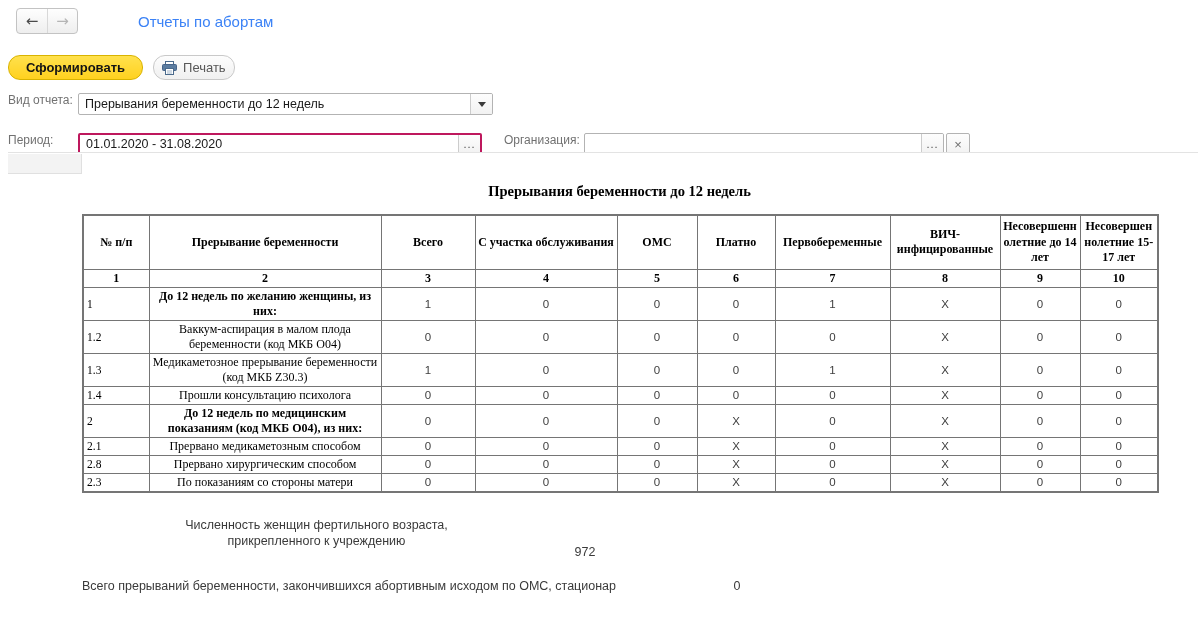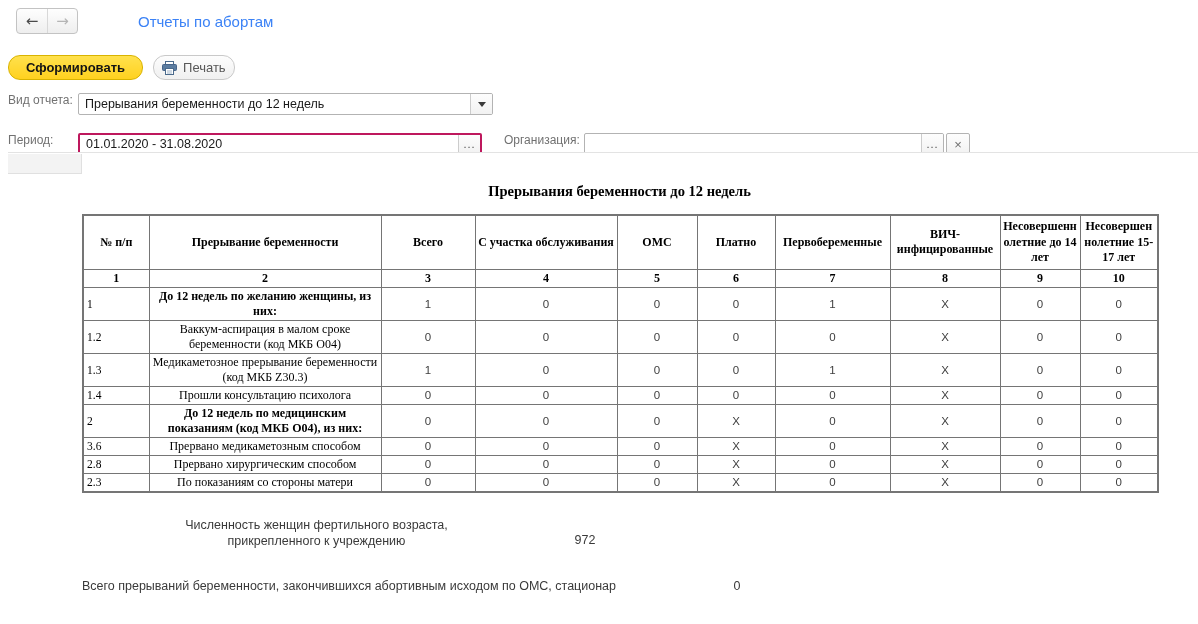--- a/index.html
+++ b/index.html
@@ -84,21 +84,21 @@
   }
   tr.nums td { font-weight:bold; text-align:center; padding:1px; font-size:12px; }
   td.numc { text-align:left; padding:1px 3px; font-size:11.5px; }
   td.lbl  { text-align:center; padding:1px 2px; line-height:1.25; overflow-wrap:anywhere; }
   tr.section td.lbl { font-weight:bold; }
   td.val  { text-align:center; font-family:"Liberation Sans", sans-serif; font-size:11.5px; color:#404040; padding:1px; }
 
   
   .summary { position:relative; height:110px; font-size:12.5px; color:#3a3a3a; }
   .fertile-label { position:absolute; left:156px; top:24px; width:305px; text-align:center; line-height:1.3; }
-  .fertile-value { position:absolute; left:532px; top:40px; width:90px; text-align:center; }
+  .fertile-value { position:absolute; left:532px; top:52px; width:90px; text-align:center; }
   .total-label   { position:absolute; left:74px;  top:86px; }
   .total-value   { position:absolute; left:692px; top:86px; width:74px; text-align:center; }
 </style>
 </head>
 <body>
 
 <div class="titlebar">
   <div class="navgroup">
     <button class="navbtn">←</button>
     <button class="navbtn disabled">→</button>
@@ -198,21 +198,21 @@
           <td class="val">0</td>
           <td class="val">0</td>
           <td class="val">0</td>
           <td class="val">1</td>
           <td class="val">Х</td>
           <td class="val">0</td>
           <td class="val">0</td>
         </tr>
         <tr>
           <td class="numc">1.2</td>
-          <td class="lbl">Ваккум-аспирация в малом сроке беременности (код МКБ O04)</td>
+          <td class="lbl">Ваккум-аспирация в малом плода беременности (код МКБ O04)</td>
           <td class="val">0</td>
           <td class="val">0</td>
           <td class="val">0</td>
           <td class="val">0</td>
           <td class="val">0</td>
           <td class="val">Х</td>
           <td class="val">0</td>
           <td class="val">0</td>
         </tr>
         <tr>
@@ -245,21 +245,21 @@
           <td class="val">0</td>
           <td class="val">0</td>
           <td class="val">0</td>
           <td class="val">Х</td>
           <td class="val">0</td>
           <td class="val">Х</td>
           <td class="val">0</td>
           <td class="val">0</td>
         </tr>
         <tr>
-          <td class="numc">3.6</td>
+          <td class="numc">2.1</td>
           <td class="lbl">Прервано медикаметозным способом</td>
           <td class="val">0</td>
           <td class="val">0</td>
           <td class="val">0</td>
           <td class="val">Х</td>
           <td class="val">0</td>
           <td class="val">Х</td>
           <td class="val">0</td>
           <td class="val">0</td>
         </tr>

